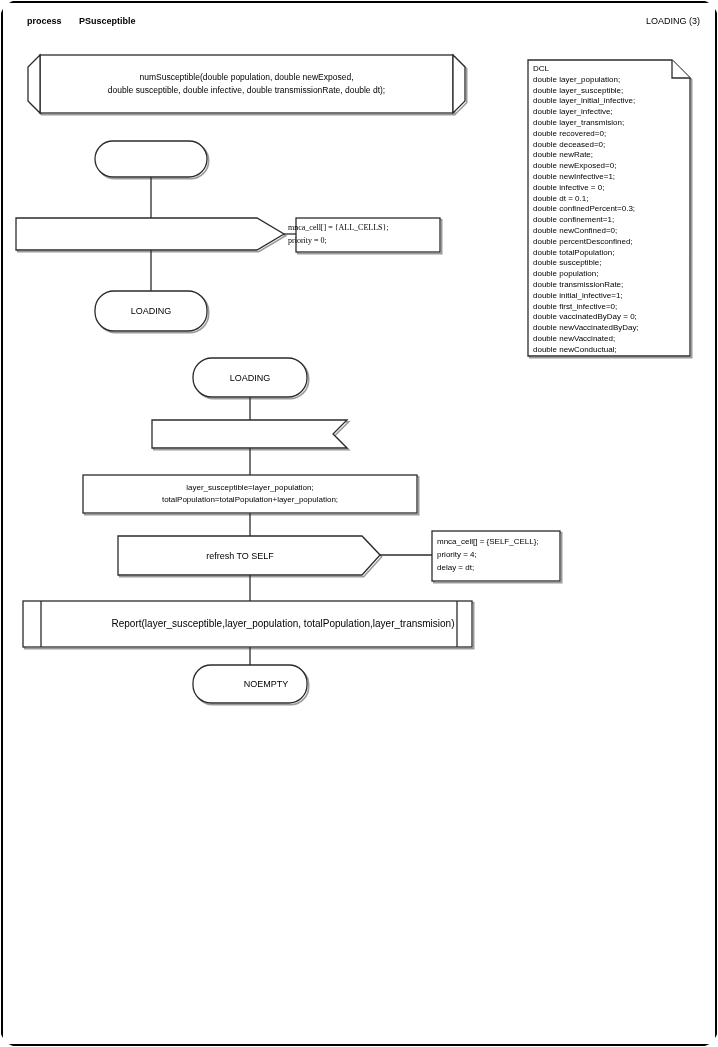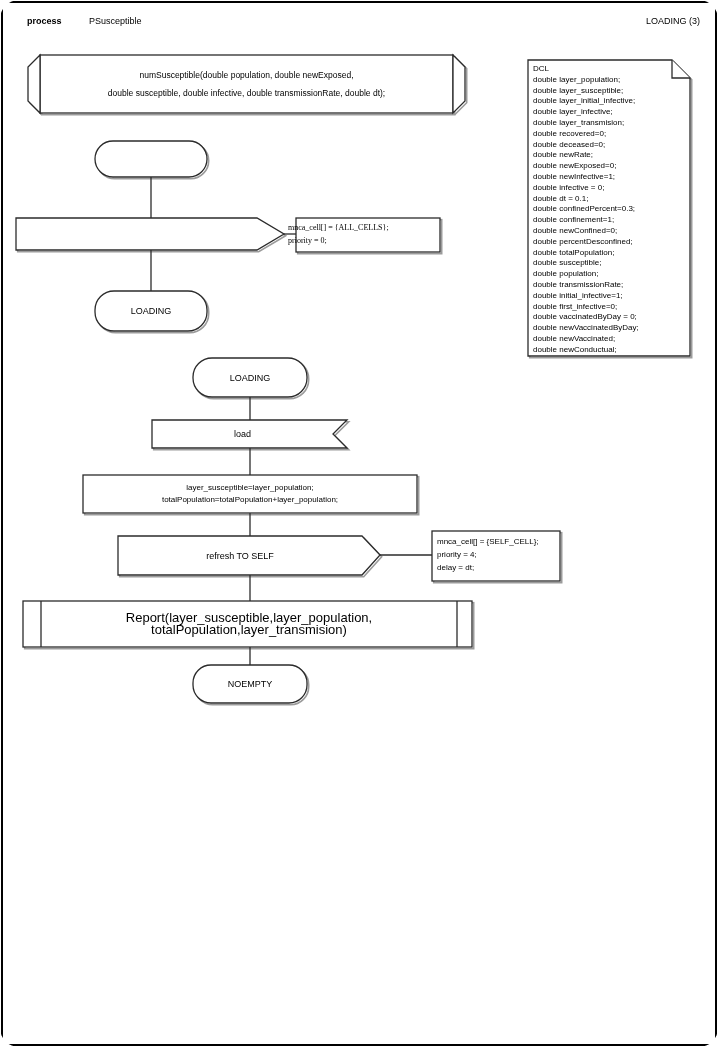--- a/index.html
+++ b/index.html
@@ -17,21 +17,21 @@
   .left{justify-content:flex-start;text-align:left;align-items:flex-start;}
   .hdr{position:absolute;top:16px;font-size:9px;}
 </style>
 </head>
 <body>
 
 <div class="page">
   <div class="frame"></div>
 
   <div class="hdr" style="left:27px;font-weight:bold;">process</div>
-  <div class="hdr" style="left:89px;">PSusceptible</div>
+  <div class="hdr" style="left:79px;font-weight:bold;">PSusceptible</div>
   <div class="hdr" style="right:18px;">LOADING (3)</div>
 
   <svg class="canvas" viewBox="0 0 718 1047">
 
     <g transform="translate(1.7,1.7)">
       <rect class="shadow" x="40" y="55" width="413" height="58"></rect>
       <path class="shadow" d="M40,55 L28,67 L28,101 L40,113"></path>
       <path class="shadow" d="M453,55 L465,67 L465,101 L453,113"></path>
       <path class="shadow" d="M528,60 H672 L690,78 V356 H528 Z"></path>
       <rect class="shadow" x="95" y="141" width="112" height="36" rx="18"></rect>
@@ -73,21 +73,21 @@
     <polygon class="shape" points="152,420 347,420 333,434 347,448 152,448"></polygon>
     <rect class="shape" x="83" y="475" width="334" height="38"></rect>
     <polygon class="shape" points="118,536 362,536 380,555 362,575 118,575"></polygon>
     <rect class="shape" x="432" y="531" width="128" height="50"></rect>
     <rect class="shape" x="23" y="601" width="449" height="46"></rect>
     <line class="conn" x1="41" y1="601" x2="41" y2="647"></line>
     <line class="conn" x1="457" y1="601" x2="457" y2="647"></line>
     <rect class="shape" x="193" y="665" width="114" height="38" rx="18"></rect>
   </svg>
 
-  <div class="lbl pre" style="left:40px;top:55px;width:413px;height:58px;font-size:8.5px;line-height:18px;">numSusceptible(double population, double newExposed,
+  <div class="lbl pre" style="left:40px;top:55px;width:413px;height:58px;font-size:8.5px;line-height:13px;">numSusceptible(double population, double newExposed,
 double susceptible, double infective, double transmissionRate, double dt);</div>
 
   <div class="lbl pre left small" style="left:533px;top:64px;width:152px;height:292px;line-height:10.8px;">DCL
 double layer_population;
 double layer_susceptible;
 double layer_initial_infective;
 double layer_infective;
 double layer_transmision;
 double recovered=0;
 double deceased=0;
@@ -109,22 +109,21 @@
 double vaccinatedByDay = 0;
 double newVaccinatedByDay;
 double newVaccinated;
 double newConductual;</div>
 
   <div class="lbl pre left small" style="left:288px;top:222px;width:138px;height:28px;line-height:12.5px;font-family:Liberation Serif, serif;">mnca_cell[] = {ALL_CELLS};
 priority = 0;</div>
   <div class="lbl" style="left:95px;top:291px;width:112px;height:40px;">LOADING</div>
 
   <div class="lbl" style="left:193px;top:358px;width:114px;height:39px;">LOADING</div>
-  <div class="lbl" style="left:152px;top:420px;width:181px;height:28px;">load</div>
   <div class="lbl pre small" style="left:83px;top:475px;width:334px;height:38px;line-height:12px;">layer_susceptible=layer_population;
 totalPopulation=totalPopulation+layer_population;</div>
   <div class="lbl" style="left:118px;top:536px;width:244px;height:39px;">refresh TO SELF</div>
   <div class="lbl pre left small" style="left:437px;top:535px;width:122px;height:42px;line-height:13px;">mnca_cell[] = {SELF_CELL};
 priority = 4;
 delay = dt;</div>
-  <div class="lbl" style="left:41px;top:601px;width:416px;height:46px;font-size:13px;">Report(layer_susceptible,layer_population, totalPopulation,layer_transmision)</div>
-  <div class="lbl" style="left:193px;top:665px;width:114px;height:38px;">NOEMPTY</div>
+  <div class="lbl" style="left:41px;top:601px;width:416px;height:46px;font-size:10px;padding-left:34px;">Report(layer_susceptible,layer_population, totalPopulation,layer_transmision)</div>
+  <div class="lbl" style="left:193px;top:665px;width:114px;height:38px;padding-left:16px;">NOEMPTY</div>
 </div>
 
 </body></html>

